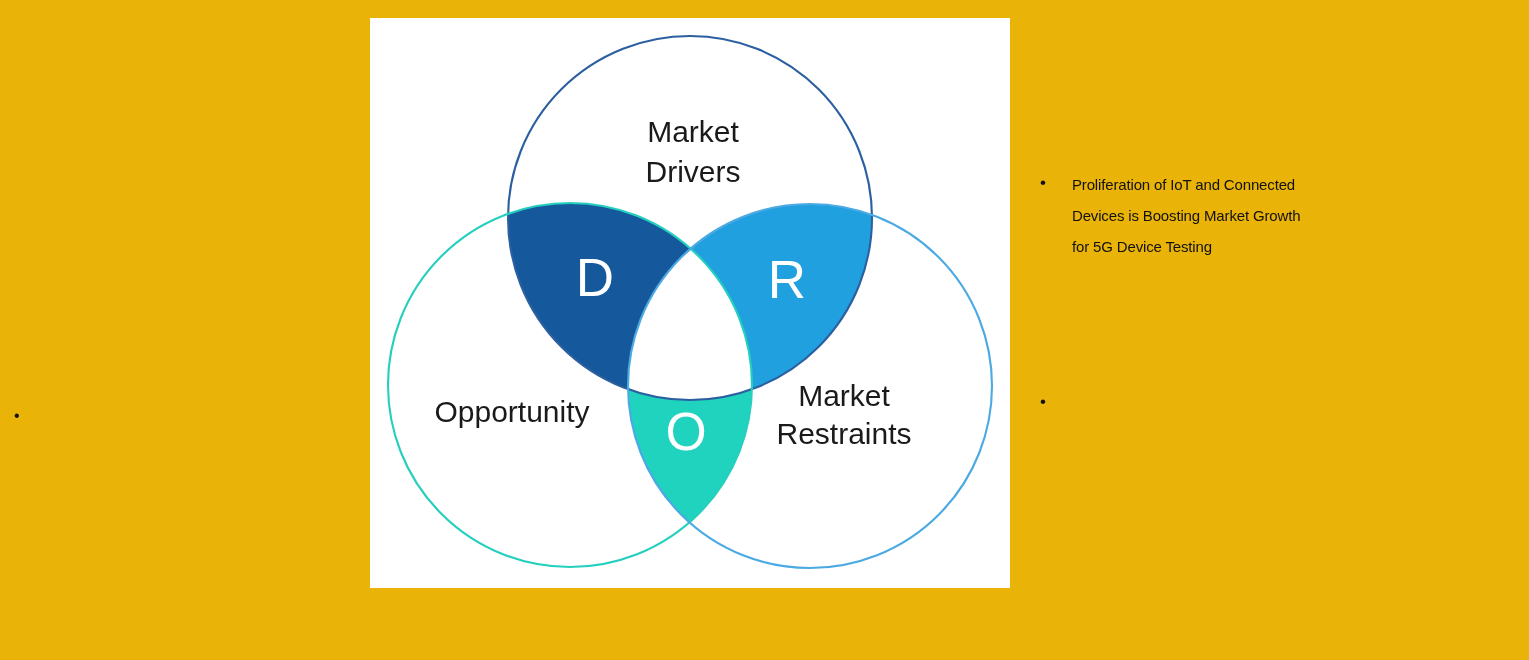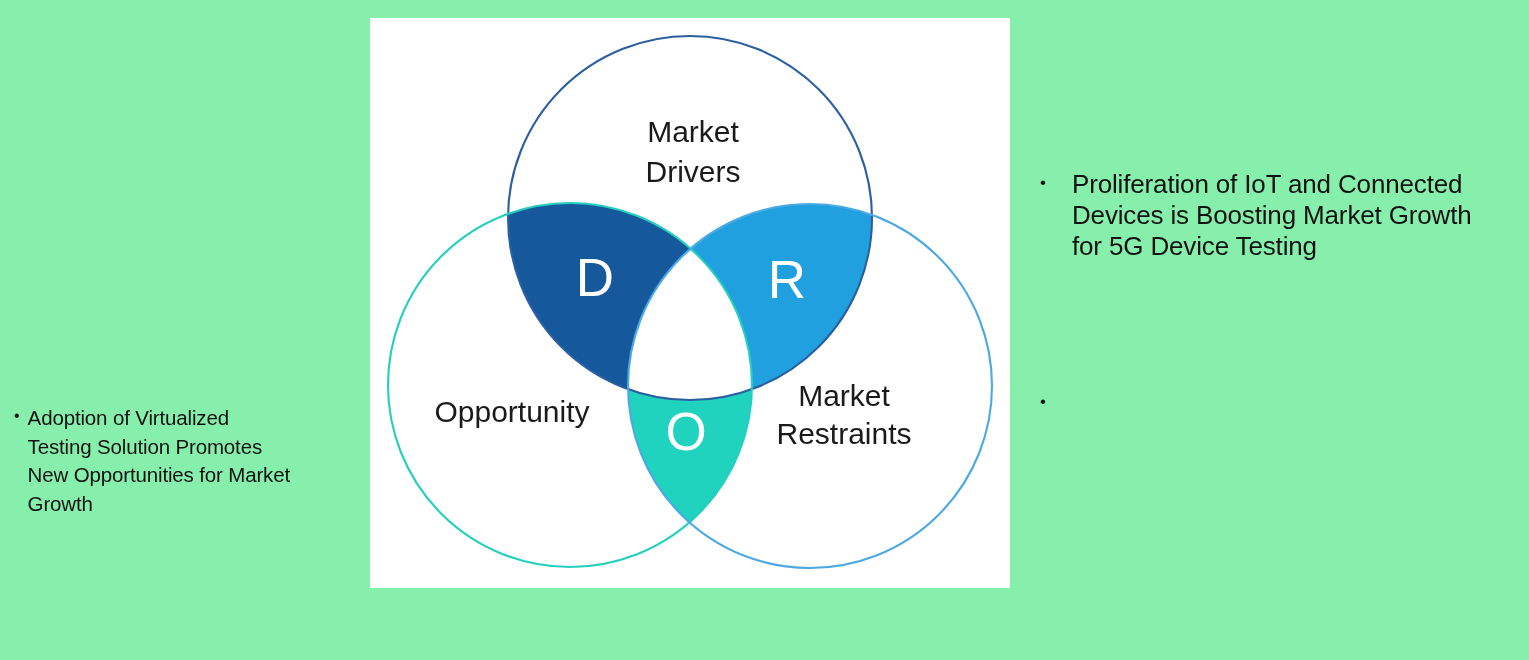--- a/index.html
+++ b/index.html
@@ -9,21 +9,21 @@
     background: #ffffff;
   }
   body {
     font-family: "Liberation Sans", sans-serif;
     color: #111111;
   }
   #page {
     position: relative;
     width: 1529px;
     height: 660px;
-    background: #86efac;
+    background: #eab308;
     overflow: hidden;
   }
 
   
   #venn-wrap {
     position: absolute;
     left: 370px;
     top: 18px;
     width: 640px;
     height: 570px;
@@ -90,21 +90,21 @@
     left: 1040px;
     top: 169px;
     width: 470px;
   }
   #callout-top-right .bullet {
     font-size: 17px;
     padding-top: 5px;
     margin-right: 26px;
   }
   #callout-top-right .callout-text {
-    font-size: 26px;
+    font-size: 15px;
     line-height: 31px;
     letter-spacing: -0.15px;
   }
 
   #callout-bottom-right {
     left: 1040px;
     top: 388px;
     width: 470px;
   }
   #callout-bottom-right .bullet {
@@ -192,24 +192,20 @@
       <text class="venn-circle-label" x="474" y="418">Restraints</text>
 
       <text class="lens-letter" x="225" y="264" fill="#ffffff">D</text>
       <text class="lens-letter" x="417" y="266" fill="#ffffff">R</text>
       <text class="lens-letter" x="316" y="418" fill="#ffffff">O</text>
     </svg>
   </div>
 
   <div class="callout" id="callout-left">
     <span class="bullet">•</span>
-    <span class="callout-text">Adoption of Virtualized
-Testing Solution Promotes
-New Opportunities for Market
-Growth</span>
   </div>
 
   <div class="callout" id="callout-top-right">
     <span class="bullet">•</span>
     <span class="callout-text">Proliferation of IoT and Connected
 Devices is Boosting Market Growth
 for 5G Device Testing</span>
   </div>
 
   <div class="callout" id="callout-bottom-right">

